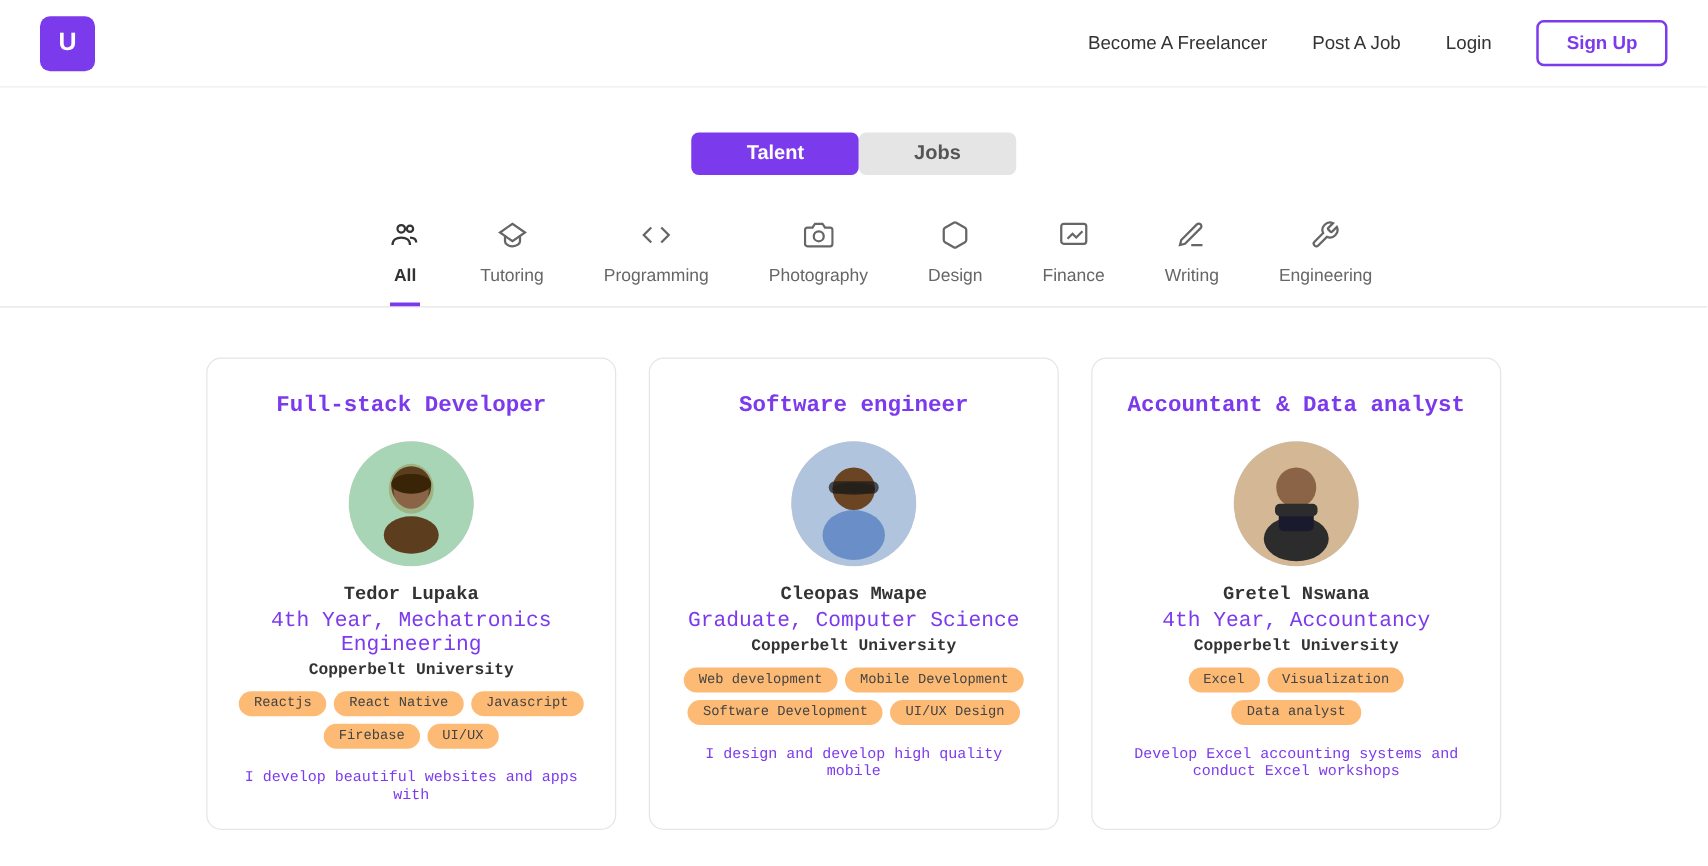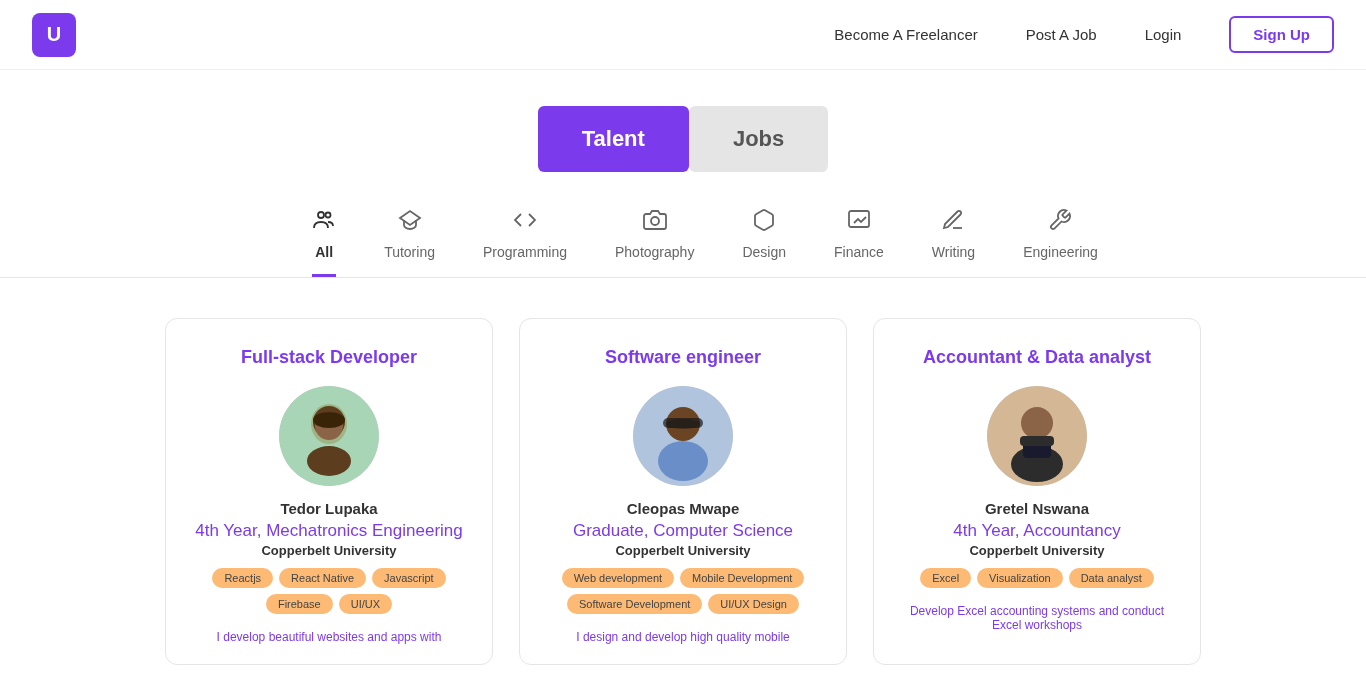--- a/index.html
+++ b/index.html
@@ -16,21 +16,21 @@
     }
     .logo {
       width: 44px; height: 44px;
       background: #7c3aed;
       border-radius: 8px;
       display: flex; align-items: center; justify-content: center;
       color: #fff; font-weight: 700; font-size: 20px;
       cursor: pointer;
     }
     .nav {
-      display: flex; align-items: center; gap: 48px;
+      display: flex; align-items: center; gap: 36px;
     }
     .nav-link {
       font-size: 15px; color: #333; text-decoration: none; cursor: pointer; background: none; border: none;
     }
     .btn-signup {
       padding: 8px 22px;
       border: 2px solid #7c3aed;
       border-radius: 6px;
       color: #7c3aed;
       background: #fff;
@@ -39,22 +39,22 @@
       cursor: pointer;
     }
 
     
     .tab-section {
       display: flex; justify-content: center;
       padding: 36px 0 20px;
       gap: 0;
     }
     .tab-btn {
-      padding: 20px 44px;
-      font-size: 22px;
+      padding: 8px 44px;
+      font-size: 16px;
       font-weight: 600;
       border: none;
       cursor: pointer;
       border-radius: 6px;
     }
     .tab-btn.active {
       background: #7c3aed; color: #fff;
     }
     .tab-btn.inactive {
       background: #e5e5e5; color: #555;
@@ -83,20 +83,21 @@
     .cat-item.selected .cat-icon { color: #333; }
 
     
     .cards-section {
       max-width: 1100px;
       margin: 0 auto;
       padding: 16px 32px;
       display: grid;
       grid-template-columns: repeat(3, 1fr);
       gap: 26px;
+      font-family: Liberation Mono, monospace;
     }
     .card {
       border: 1px solid #e5e5e5;
       border-radius: 12px;
       padding: 28px 24px 20px;
       background: #fff;
       display: flex; flex-direction: column; align-items: center;
       text-align: center;
     }
     .card-title {

